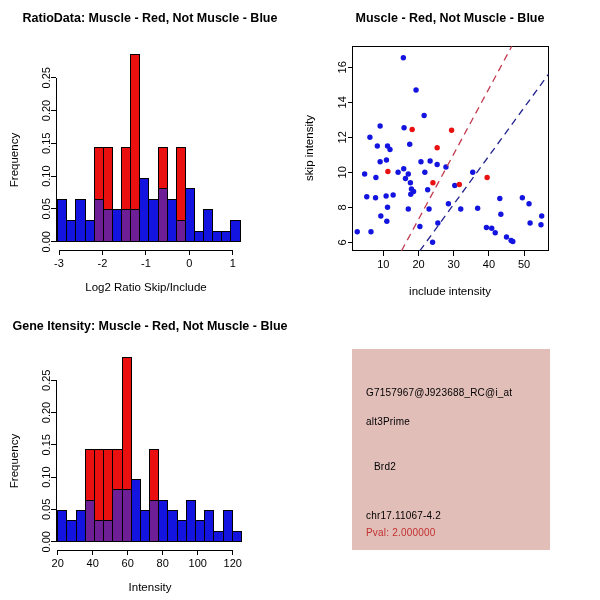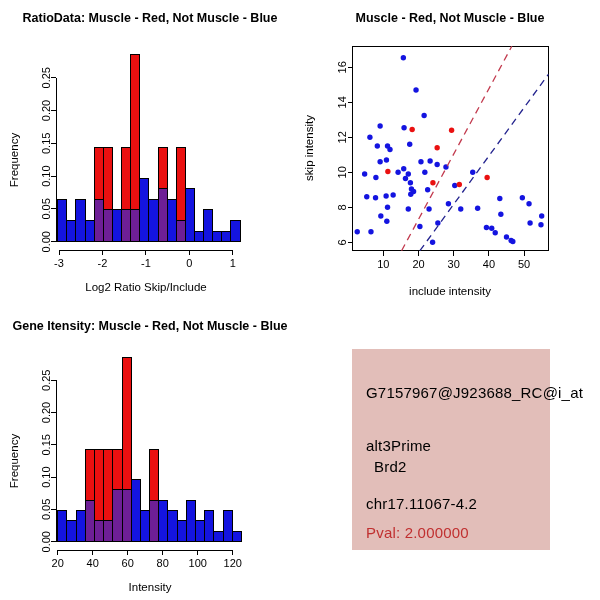--- a/index.html
+++ b/index.html
@@ -2,21 +2,21 @@
 <html><head>
 <meta charset="utf-8">
 <style>
   html,body{margin:0;padding:0;background:#ffffff;}
   .canvas{position:relative;width:600px;height:600px;background:#ffffff;overflow:hidden;
           font-family:"Liberation Sans", sans-serif;}
   svg{position:absolute;left:0;top:0;}
   svg text{font-family:"Liberation Sans", sans-serif;fill:#000000;}
   .info-box{position:absolute;}
   .info-line{position:absolute;left:14px;transform:translateY(-50%);
-             font-size:15px;letter-spacing:0.2px;white-space:nowrap;}
+             font-size:10px;letter-spacing:0.2px;white-space:nowrap;}
 </style>
 </head>
 <body>
 
 <div class="canvas">
   <svg id="plots" width="600" height="600">
       <g>
         <rect x="57.707100000000025" y="199.38799999999998" width="9.1203" height="42.31200000000001" fill="#1414E0" stroke="#000" stroke-width="1" shape-rendering="crispEdges"></rect>
         <rect x="66.82740000000003" y="220.51119999999997" width="9.1203" height="21.188800000000015" fill="#1414E0" stroke="#000" stroke-width="1" shape-rendering="crispEdges"></rect>
         <rect x="75.94770000000001" y="199.38799999999998" width="9.1203" height="42.31200000000001" fill="#1414E0" stroke="#000" stroke-width="1" shape-rendering="crispEdges"></rect>
@@ -228,18 +228,18 @@
         <text x="46" y="412.5" text-anchor="middle" font-size="11" dominant-baseline="central" transform="rotate(-90 46 412.5)">0.20</text>
         <text x="46" y="380.20000000000005" text-anchor="middle" font-size="11" dominant-baseline="central" transform="rotate(-90 46 380.20000000000005)">0.25</text>
         <text x="150" y="330" text-anchor="middle" font-size="12.5" font-weight="bold">Gene Itensity: Muscle - Red, Not Muscle - Blue</text>
         <text x="150" y="591" text-anchor="middle" font-size="11.5">Intensity</text>
         <text x="14" y="461" text-anchor="middle" font-size="11.5" dominant-baseline="central" transform="rotate(-90 14 461)">Frequency</text>
       </g>
     </svg>
 
   <div class="info-box" id="info-box" style="left: 352px; top: 349px; width: 198px; height: 201px; background: rgb(226, 190, 185);">
     <div class="info-line" style="top: 43px; color: rgb(0, 0, 0);">G7157967@J923688_RC@i_at</div>
-    <div class="info-line" style="top: 96px; color: rgb(0, 0, 0); text-align: right;">alt3Prime</div>
+    <div class="info-line" style="top: 72px; color: rgb(0, 0, 0); text-align: right;">alt3Prime</div>
     <div class="info-line" style="top: 117px; color: rgb(0, 0, 0); margin-left: 8px;">Brd2</div>
-    <div class="info-line" style="top: 154px; color: rgb(0, 0, 0);">chr17.11067-4.2</div>
+    <div class="info-line" style="top: 166px; color: rgb(0, 0, 0);">chr17.11067-4.2</div>
     <div class="info-line" style="top: 183px; color: rgb(192, 48, 48);">Pval: 2.000000</div>
   </div>
 </div>
 
 </body></html>

